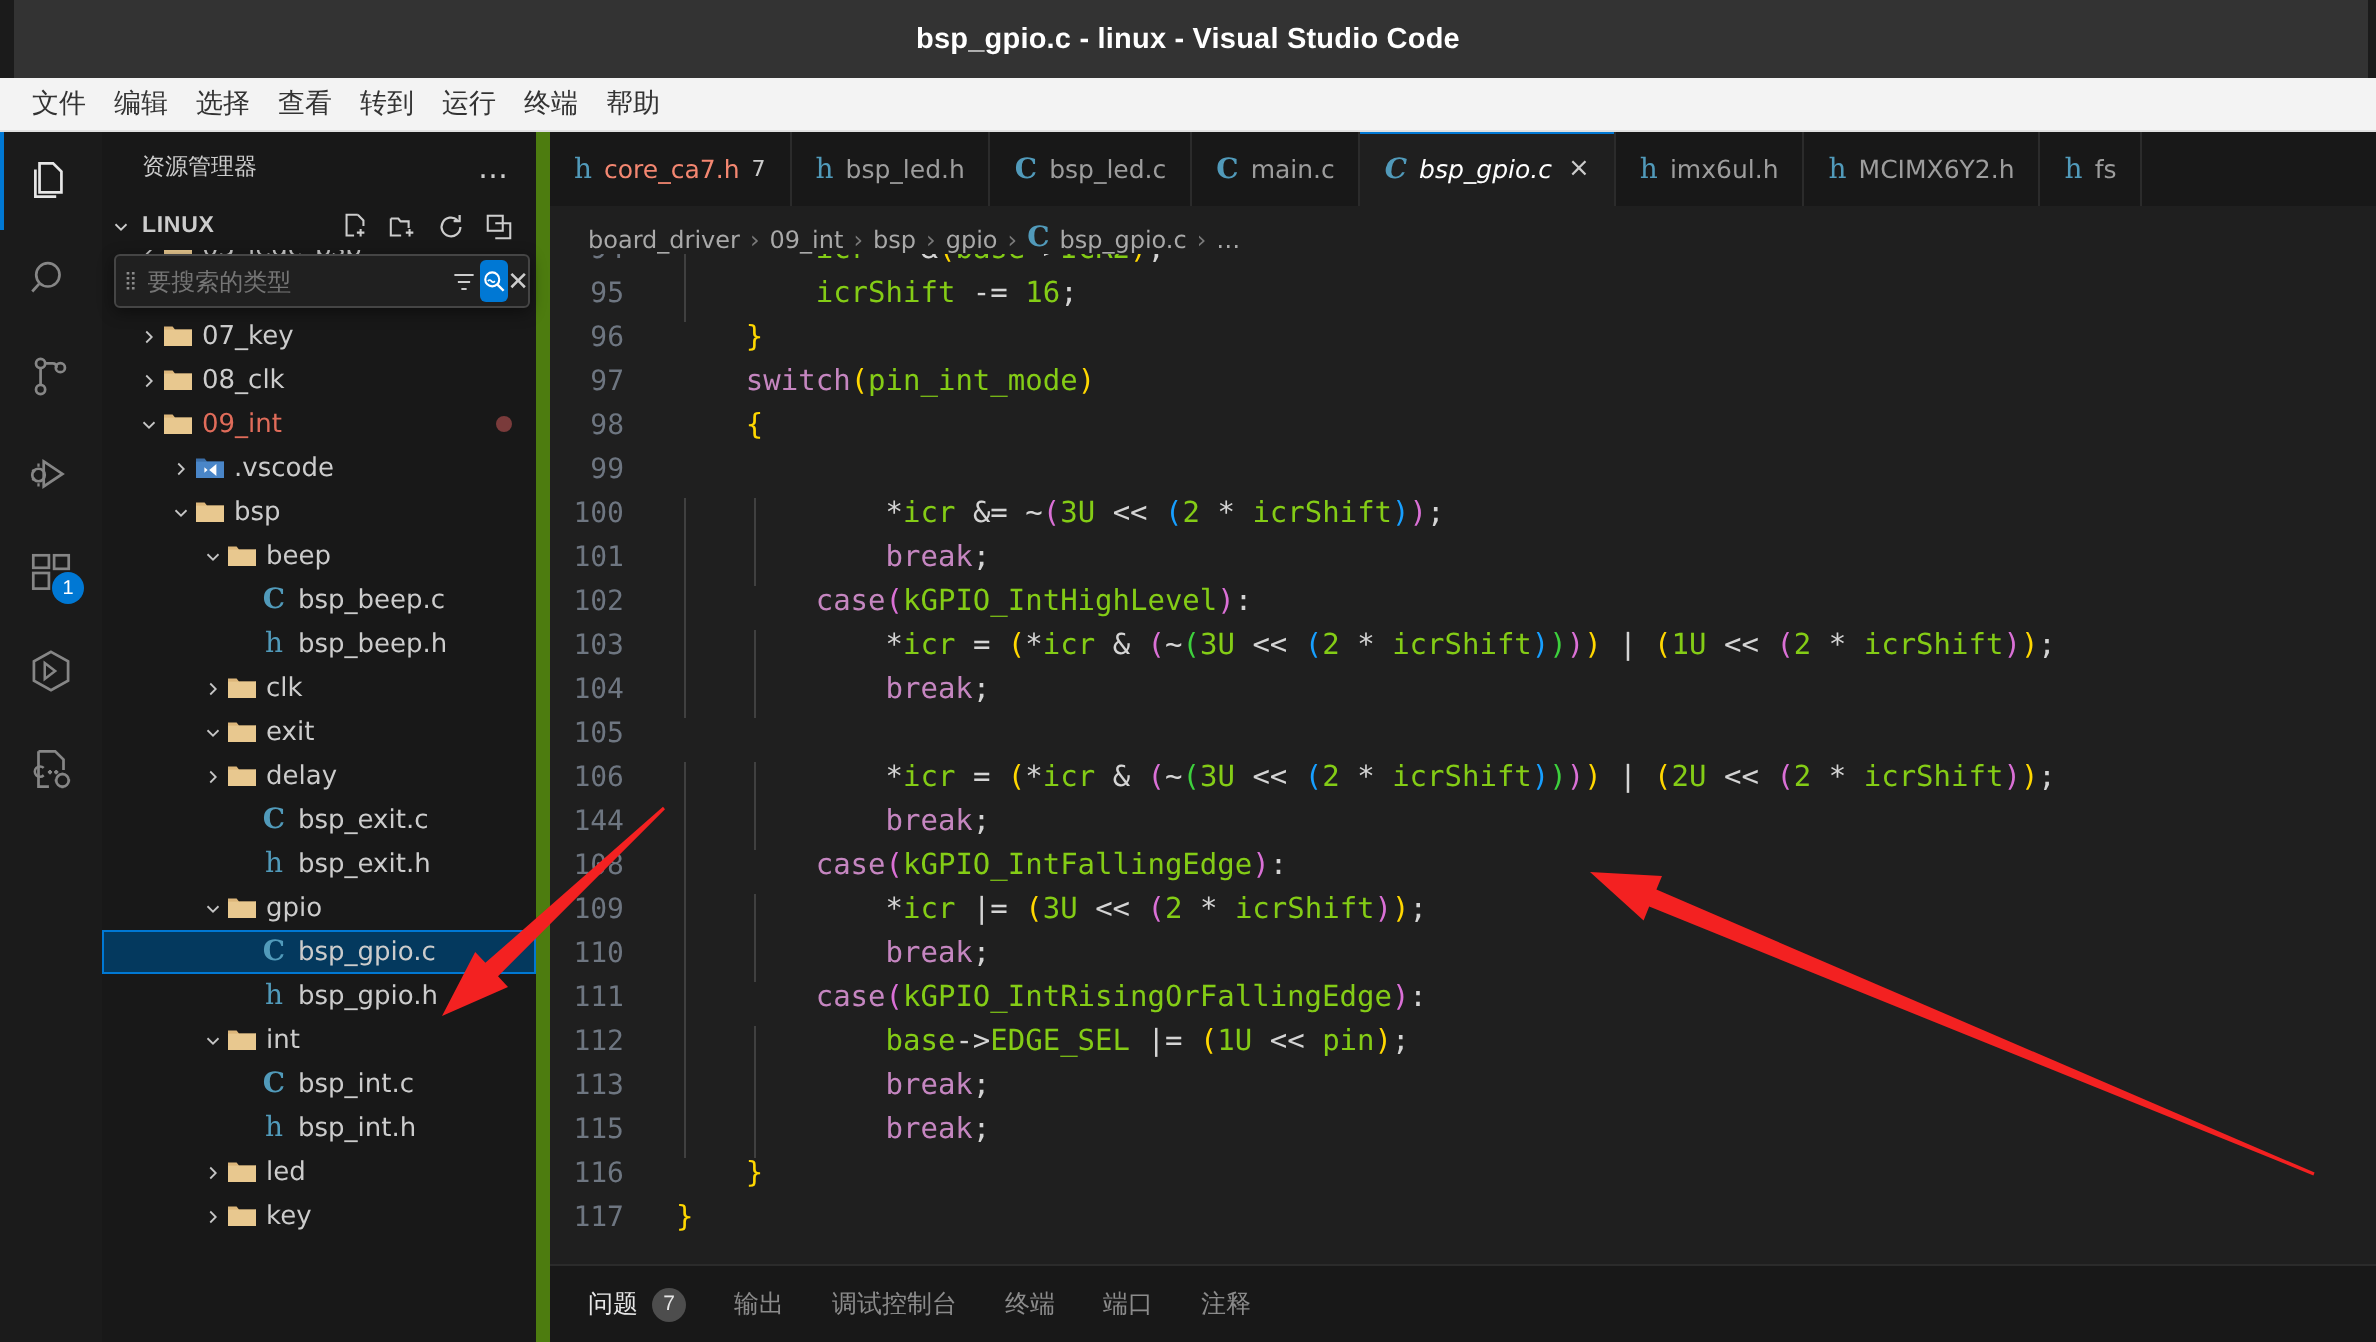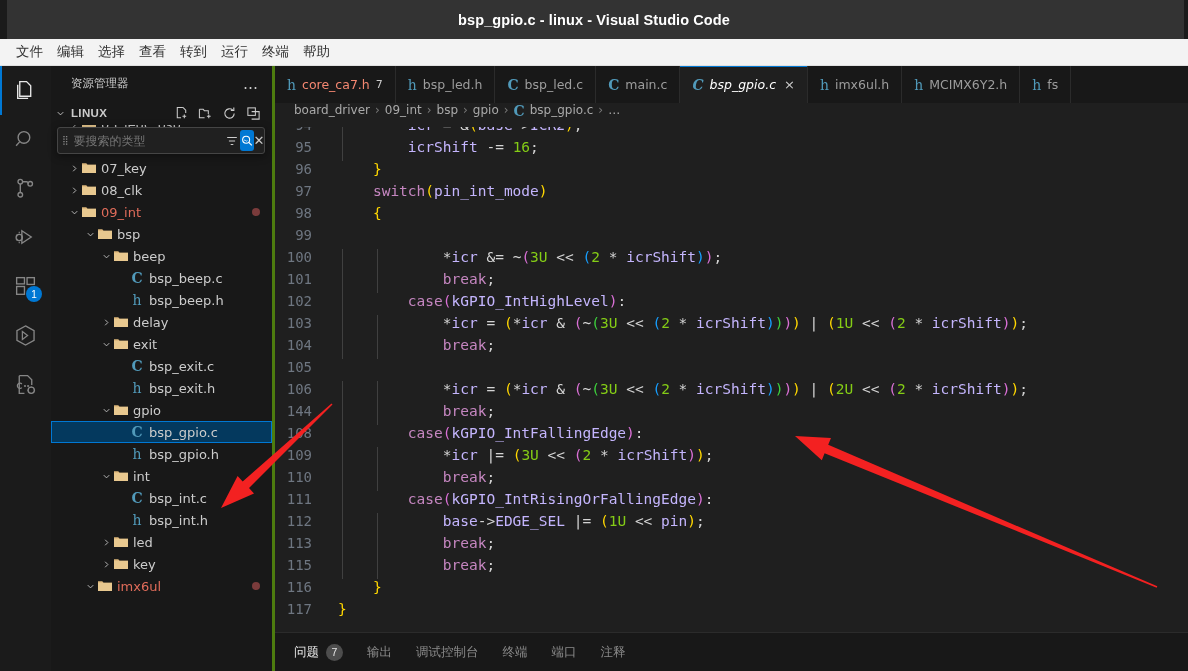--- a/index.html
+++ b/index.html
@@ -49,21 +49,21 @@
   .act-badge {
     position: absolute; right: 9px; bottom: 9px; min-width: 16px; height: 16px;
     border-radius: 8px; background: #0078d4; color: #fff; font-size: 10px;
     display: flex; align-items: center; justify-content: center; padding: 0 4px;
     font-family: "Liberation Sans", sans-serif;
   }
 
   
   .sidebar {
     position: absolute; left: 51px; top: 66px; width: 224px; height: 605px;
-    background: #181818; border-right: 3px solid #4d7c0f;
+    background: #181818; border-right: 7px solid #4d7c0f;
     display: flex; flex-direction: column;
   }
   .sb-header {
     height: 35px; display: flex; align-items: center; justify-content: space-between;
     padding: 0 13px 0 20px; color: #cccccc; font-size: 11.5px;
     font-family: "DejaVu Sans", "Liberation Sans", sans-serif;
   }
   .sb-header .dots { color: #cccccc; font-size: 15px; letter-spacing: 1px; line-height: 8px; }
   .sb-section-head {
     height: 24px; display: flex; align-items: center; padding: 0 8px 0 4px;
@@ -121,21 +121,21 @@
   }
   .tab.active { background: #1f1f1f; color: #ffffff; font-style: italic; }
   .tab.active::before {
     content: ""; position: absolute; left: 0; top: 0; right: 0; height: 1px; background: #0078d4;
   }
   .tab .err { color: #f48771; }
   .tab .errcount { color: #cccccc; font-size: 11px; }
   .tab .x { font-size: 13px; color: #cccccc; margin-left: 2px; }
 
   .breadcrumb {
-    height: 24px; background: #1f1f1f; display: flex; align-items: flex-start;
+    height: 24px; background: #1f1f1f; display: flex; align-items: flex-end;
     gap: 5px; padding-left: 19px; color: #a9a9a9; font-size: 12px;
     font-family: "DejaVu Sans", "Liberation Sans", sans-serif;
   }
   .breadcrumb .sep { color: #7a7a7a; }
 
   .code-area {
     position: absolute; left: 0; top: 61px; right: 0; bottom: 39px;
     background: #1f1f1f; overflow: hidden;
   }
   .code-line {
@@ -145,21 +145,21 @@
   }
   .ln {
     width: 63px; text-align: right; padding-right: 26px; color: #6e7681; flex: none;
     font-family: "DejaVu Sans Mono", "Liberation Mono", monospace; font-size: 14px;
   }
   .code-txt { position: relative; }
   .ig { position: absolute; top: 0; width: 1px; height: 22px; background: #404040; }
 
   
   .t-kw  { color: #c586c0; }
-  .t-id  { color: #c4b5fd; }
+  .t-id  { color: #84cc16; }
   .t-num { color: #84cc16; }
   .t-op  { color: #d4d4d4; }
   .b1 { color: #ffd700; }
   .b2 { color: #da70d6; }
   .b3 { color: #179fff; }
   .b4 { color: #3dd13d; }
 
   
   .panel {
     position: absolute; left: 0; bottom: 0; width: 913px; height: 39px;
@@ -384,20 +384,37 @@
               <path d="M1 4.8h14v8.2H1z" fill="#e8c88f"></path>
             </svg>
           </span>
           <span class="lbl mod">09_int</span>
           <span class="dirty"></span>
         </div>
         <div class="row">
           <span style="width: 32px; flex: 0 0 auto;"></span>
           <span class="tw">
             <svg width="11" height="11" viewBox="0 0 16 16">
+              <path d="M6 4l4 4-4 4" stroke="#c5c5c5" stroke-width="1.3" fill="none"></path>
+            </svg>
+          </span>
+          <span class="ficon">
+            <svg width="16" height="16" viewBox="0 0 16 16">
+              <path d="M1 3.2h4.3l1.2 1.6H15v8.2H1z" fill="#3b6ea8"></path>
+              <path d="M1 4.8h14v8.2H1z" fill="#4a86c8"></path>
+              <path d="M11.2 6l-3.6 3 3.6 3V6z" fill="#ffffff"></path>
+              <path d="M5.2 7.6l1.6 1.4-1.6 1.4V7.6z" fill="#ffffff"></path>
+            </svg>
+          </span>
+          <span class="lbl">.vscode</span>
+        </div>
+        <div class="row">
+          <span style="width: 32px; flex: 0 0 auto;"></span>
+          <span class="tw">
+            <svg width="11" height="11" viewBox="0 0 16 16">
               <path d="M4 6l4 4 4-4" stroke="#c5c5c5" stroke-width="1.3" fill="none"></path>
             </svg>
           </span>
           <span class="ficon">
             <svg width="16" height="16" viewBox="0 0 16 16">
               <path d="M1 3.2h4.3l1.2 1.6H15v8.2H1z" fill="#dcb67a"></path>
               <path d="M1 4.8h14v8.2H1z" fill="#e8c88f"></path>
             </svg>
           </span>
           <span class="lbl">bsp</span>
@@ -439,36 +456,51 @@
             <svg width="11" height="11" viewBox="0 0 16 16">
               <path d="M6 4l4 4-4 4" stroke="#c5c5c5" stroke-width="1.3" fill="none"></path>
             </svg>
           </span>
           <span class="ficon">
             <svg width="16" height="16" viewBox="0 0 16 16">
               <path d="M1 3.2h4.3l1.2 1.6H15v8.2H1z" fill="#dcb67a"></path>
               <path d="M1 4.8h14v8.2H1z" fill="#e8c88f"></path>
             </svg>
           </span>
+          <span class="lbl">clk</span>
+        </div>
+        <div class="row">
+          <span style="width: 48px; flex: 0 0 auto;"></span>
+          <span class="tw">
+            <svg width="11" height="11" viewBox="0 0 16 16">
+              <path d="M4 6l4 4 4-4" stroke="#c5c5c5" stroke-width="1.3" fill="none"></path>
+            </svg>
+          </span>
+          <span class="ficon">
+            <svg width="16" height="16" viewBox="0 0 16 16">
+              <path d="M1 3.2h4.3l1.2 1.6H15v8.2H1z" fill="#dcb67a"></path>
+              <path d="M1 4.8h14v8.2H1z" fill="#e8c88f"></path>
+            </svg>
+          </span>
+          <span class="lbl">exit</span>
+        </div>
+        <div class="row">
+          <span style="width: 48px; flex: 0 0 auto;"></span>
+          <span class="tw">
+            <svg width="11" height="11" viewBox="0 0 16 16">
+              <path d="M6 4l4 4-4 4" stroke="#c5c5c5" stroke-width="1.3" fill="none"></path>
+            </svg>
+          </span>
+          <span class="ficon">
+            <svg width="16" height="16" viewBox="0 0 16 16">
+              <path d="M1 3.2h4.3l1.2 1.6H15v8.2H1z" fill="#dcb67a"></path>
+              <path d="M1 4.8h14v8.2H1z" fill="#e8c88f"></path>
+            </svg>
+          </span>
           <span class="lbl">delay</span>
-        </div>
-        <div class="row">
-          <span style="width: 48px; flex: 0 0 auto;"></span>
-          <span class="tw">
-            <svg width="11" height="11" viewBox="0 0 16 16">
-              <path d="M4 6l4 4 4-4" stroke="#c5c5c5" stroke-width="1.3" fill="none"></path>
-            </svg>
-          </span>
-          <span class="ficon">
-            <svg width="16" height="16" viewBox="0 0 16 16">
-              <path d="M1 3.2h4.3l1.2 1.6H15v8.2H1z" fill="#dcb67a"></path>
-              <path d="M1 4.8h14v8.2H1z" fill="#e8c88f"></path>
-            </svg>
-          </span>
-          <span class="lbl">exit</span>
         </div>
         <div class="row">
           <span style="width: 64px; flex: 0 0 auto;"></span>
           <span class="tw"></span>
           <span class="ficon">
             <span class="cicon">C</span>
           </span>
           <span class="lbl">bsp_exit.c</span>
         </div>
         <div class="row">
@@ -563,36 +595,20 @@
               <path d="M6 4l4 4-4 4" stroke="#c5c5c5" stroke-width="1.3" fill="none"></path>
             </svg>
           </span>
           <span class="ficon">
             <svg width="16" height="16" viewBox="0 0 16 16">
               <path d="M1 3.2h4.3l1.2 1.6H15v8.2H1z" fill="#dcb67a"></path>
               <path d="M1 4.8h14v8.2H1z" fill="#e8c88f"></path>
             </svg>
           </span>
           <span class="lbl">key</span>
-        </div>
-        <div class="row">
-          <span style="width: 32px; flex: 0 0 auto;"></span>
-          <span class="tw">
-            <svg width="11" height="11" viewBox="0 0 16 16">
-              <path d="M4 6l4 4 4-4" stroke="#c5c5c5" stroke-width="1.3" fill="none"></path>
-            </svg>
-          </span>
-          <span class="ficon">
-            <svg width="16" height="16" viewBox="0 0 16 16">
-              <path d="M1 3.2h4.3l1.2 1.6H15v8.2H1z" fill="#dcb67a"></path>
-              <path d="M1 4.8h14v8.2H1z" fill="#e8c88f"></path>
-            </svg>
-          </span>
-          <span class="lbl mod">imx6ul</span>
-          <span class="dirty"></span>
         </div>
       </div>
   </div>
 
   <div class="find-widget">
     <span class="grip">⣿</span>
     <input class="find-input" value="" placeholder="要搜索的类型" style="">
     <span class="find-btn">
       <svg width="14" height="14" viewBox="0 0 16 16">
           <path d="M2.5 4h11M4.5 8h7M6.5 12h3" stroke="#cccccc" stroke-width="1.2"></path>

